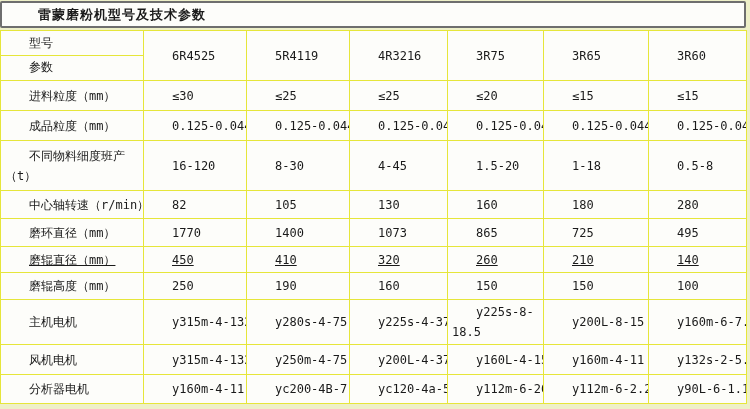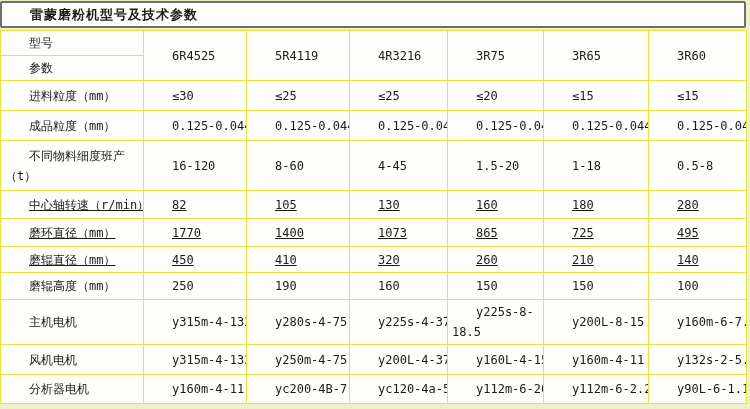--- a/index.html
+++ b/index.html
@@ -22,21 +22,21 @@
     margin: 1px 0 2px 0;
     border: 2px solid #6e6e6e;
     border-radius: 2px;
     background: #fdfdfa;
     display: flex;
     align-items: center;
   }
   .title-box span {
     font-size: 13px;
     font-weight: bold;
-    padding-left: 28px;
+    padding-left: 36px;
     letter-spacing: 1px;
     white-space: nowrap;
   }
   table.spec {
     table-layout: fixed;
     width: 746px;
     border-collapse: collapse;
     background: #fdfdfa;
   }
   table.spec td {
@@ -45,24 +45,24 @@
     line-height: 20px;
     vertical-align: middle;
     text-align: left;
     padding: 0 2px 0 4px;
     text-indent: 24px;
     white-space: pre;
     overflow: hidden;
   }
   
   tr.hr1 td { height: 24px; border-radius: 10px; }
-  tr.hr2 td { height: 24px; }
+  tr.hr2 td { height: 24px; font-family: Liberation Mono, monospace; }
   tr.rh30 td { height: 29px; }
   tr.rh50 td { height: 49px; }
-  tr.rh28 td { height: 27px; text-decoration: underline; }
+  tr.rh28 td { height: 27px; }
   tr.rh26 td { height: 25px; text-decoration: underline; }
   tr.rh27 td { height: 26px; }
   tr.rh45 td { height: 44px; }
   tr.rh29 td { height: 28px; margin-top: 27px; }
 </style>
 </head>
 <body>
 
 <div class="page">
 
@@ -111,21 +111,21 @@
         <td>0.125-0.044</td>
         <td>0.125-0.044</td>
         <td>0.125-0.044</td>
         <td>0.125-0.044</td>
       </tr>
 
       <tr class="rh50">
         <td>不同物料细度班产
 （t）</td>
         <td>16-120</td>
-        <td>8-60</td>
+        <td>8-30</td>
         <td>4-45</td>
         <td>1.5-20</td>
         <td>1-18</td>
         <td>0.5-8</td>
       </tr>
 
       <tr class="rh28">
         <td>中心轴转速（r/min）</td>
         <td>82</td>
         <td>105</td>

